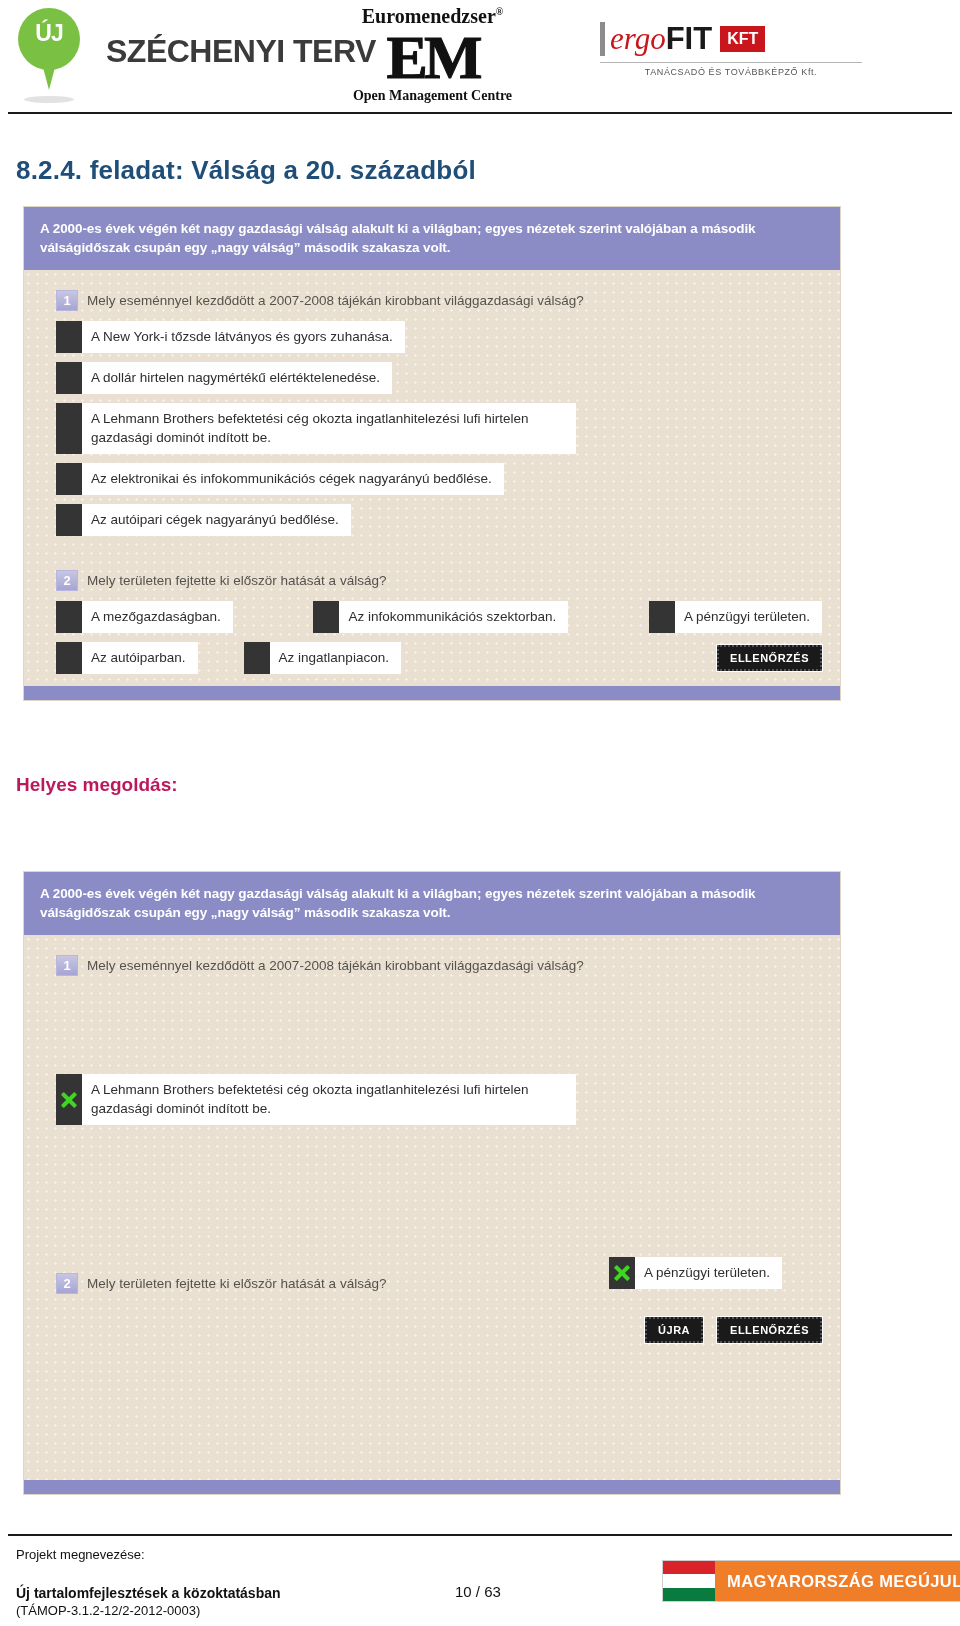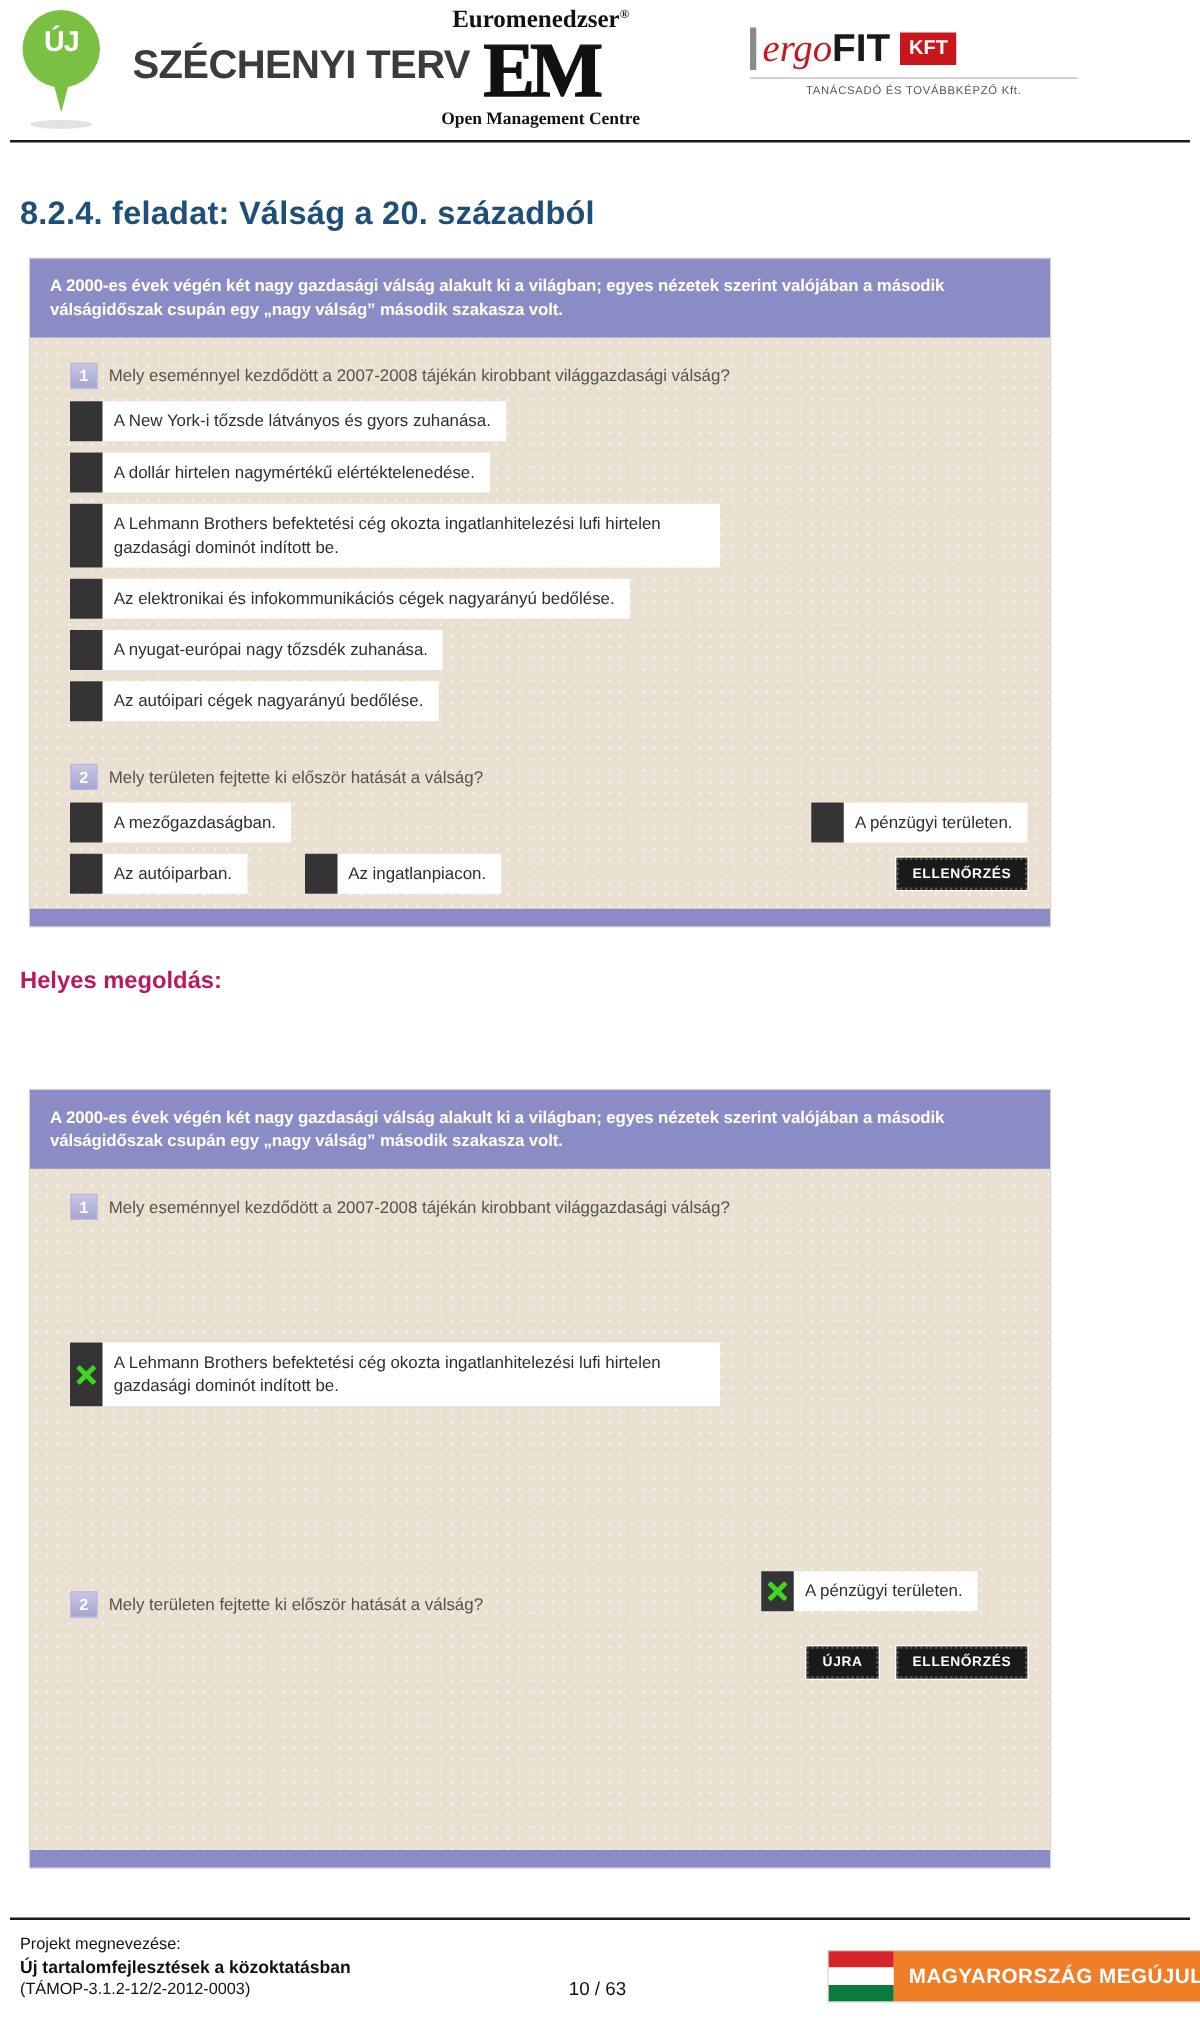--- a/index.html
+++ b/index.html
@@ -147,21 +147,21 @@
   }
 
   
   .footer-rule{
     position:absolute;left:8px;right:8px;top:1534px;height:2px;background:#1a1a1a;
   }
   .footer{
     position:absolute;left:0;top:1540px;width:100%;height:86px;
   }
   .f-left{position:absolute;left:16px;top:6px;font-size:13px;line-height:18px;color:#111;}
-  .f-left .b{font-weight:bold;font-size:14px;}
+  .f-left .b{font-weight:bold;font-size:14px;margin-top:20px;}
   .f-page{position:absolute;left:455px;top:43px;font-size:15px;color:#111;}
   .f-logo{
     position:absolute;left:662px;top:20px;
     display:flex;align-items:stretch;height:40px;
     border:1px solid #cfcfcf;
   }
   .f-flag{width:52px;display:flex;flex-direction:column;}
   .f-flag i{display:block;flex:1;}
   .f-flag .r{background:#d8232a;}
   .f-flag .w{background:#ffffff;}
@@ -236,43 +236,41 @@
           <span class="cbox"></span>
           <span class="olabel">A Lehmann Brothers befektetési cég okozta ingatlanhitelezési lufi hirtelen gazdasági dominót indított be.</span>
         </div>
       </div>
       <div style="margin-bottom:9px;">
         <div class="opt">
           <span class="cbox"></span>
           <span class="olabel">Az elektronikai és infokommunikációs cégek nagyarányú bedőlése.</span>
         </div>
       </div>
-      <div style="margin-bottom:9px;">
-        <div class="opt">
-          <span class="cbox"></span>
-          <span class="olabel">A nyugat-európai nagy tőzsdék zuhanása.</span>
-        </div>
-      </div>
       <div style="margin-bottom:4px;">
         <div class="opt">
           <span class="cbox"></span>
           <span class="olabel">Az autóipari cégek nagyarányú bedőlése.</span>
         </div>
       </div>
     </div>
 
     <div class="qrow" style="margin:34px 0 10px 14px;">
       <div class="qnum">2</div>
       <div class="qtext">Mely területen fejtette ki először hatását a válság?</div>
     </div>
 
     <div style="margin-left:14px;display:flex;gap:46px;margin-bottom:9px;justify-content:space-between;">
       <div class="opt">
         <span class="cbox"></span>
         <span class="olabel">A mezőgazdaságban.</span>
+      </div>
+      <div class="opt">
+        <span class="cbox"></span>
+        <span class="olabel">Az infokommunikációs szektorban.</span>
       </div>
       <div class="opt">
         <span class="cbox"></span>
         <span class="olabel">A pénzügyi területen.</span>
       </div>
     </div>
 
     <div style="margin-left:14px;display:flex;gap:46px;align-items:center;">
       <div class="opt">
         <span class="cbox"></span>

